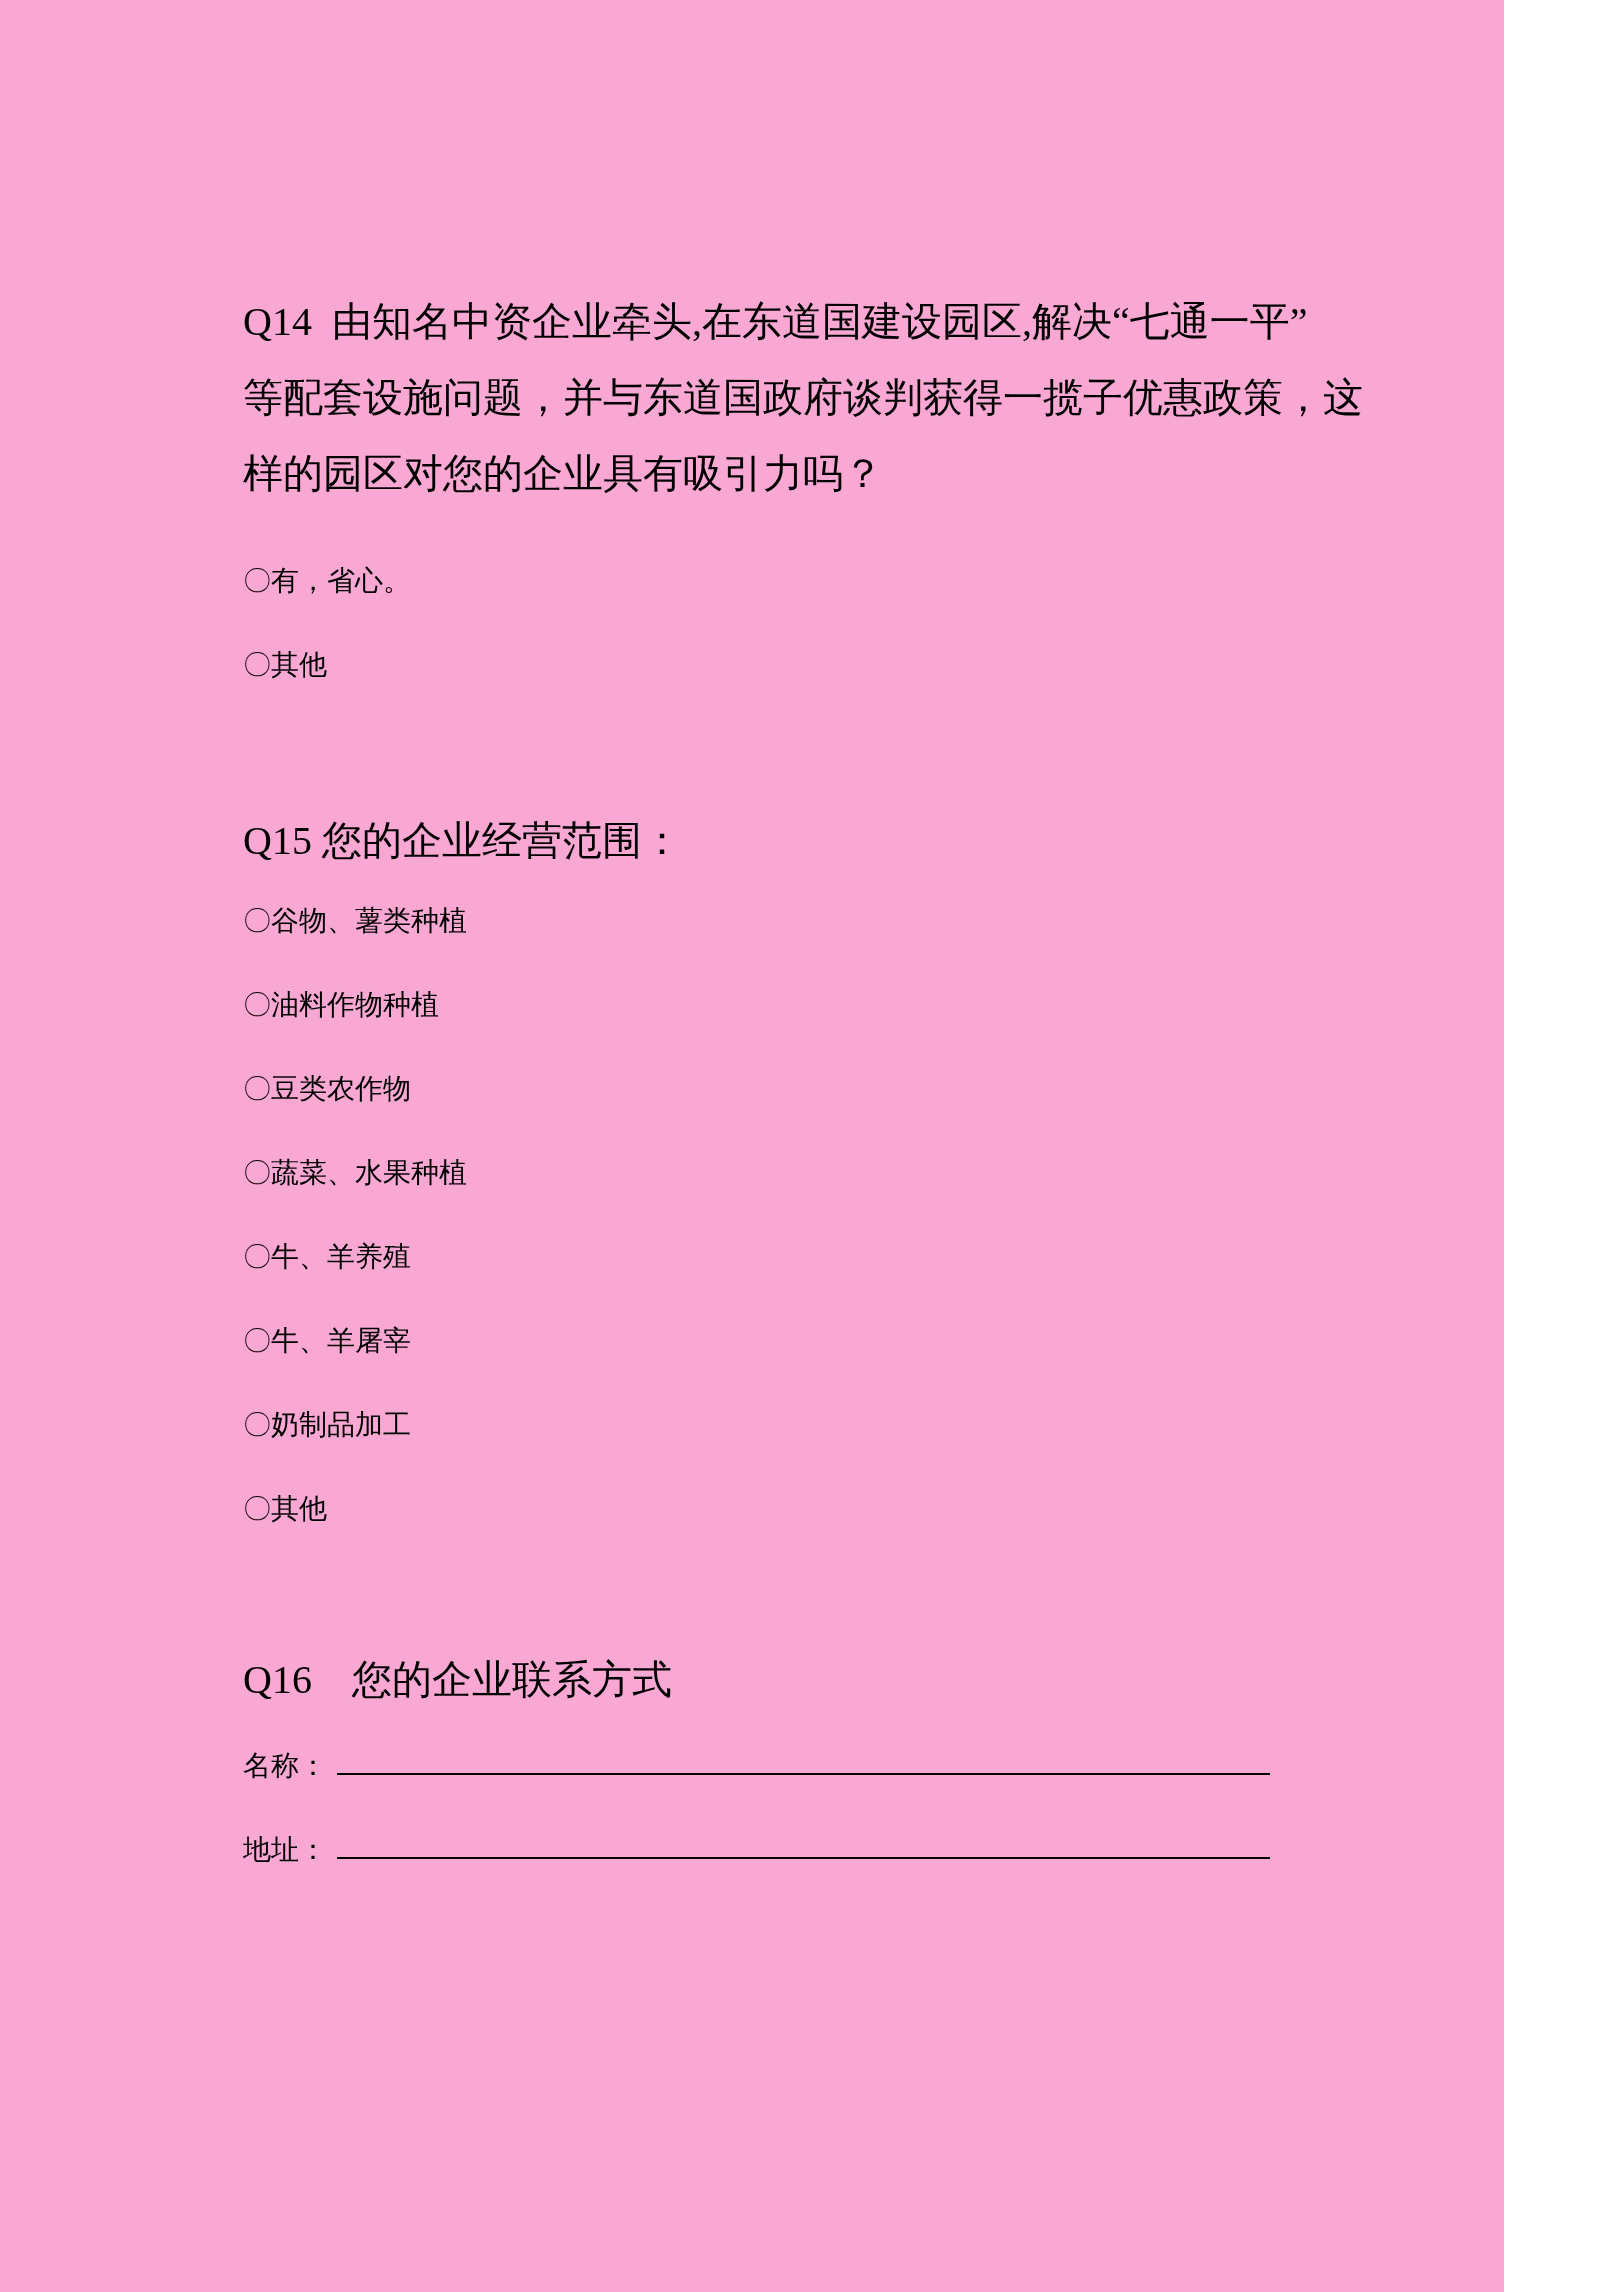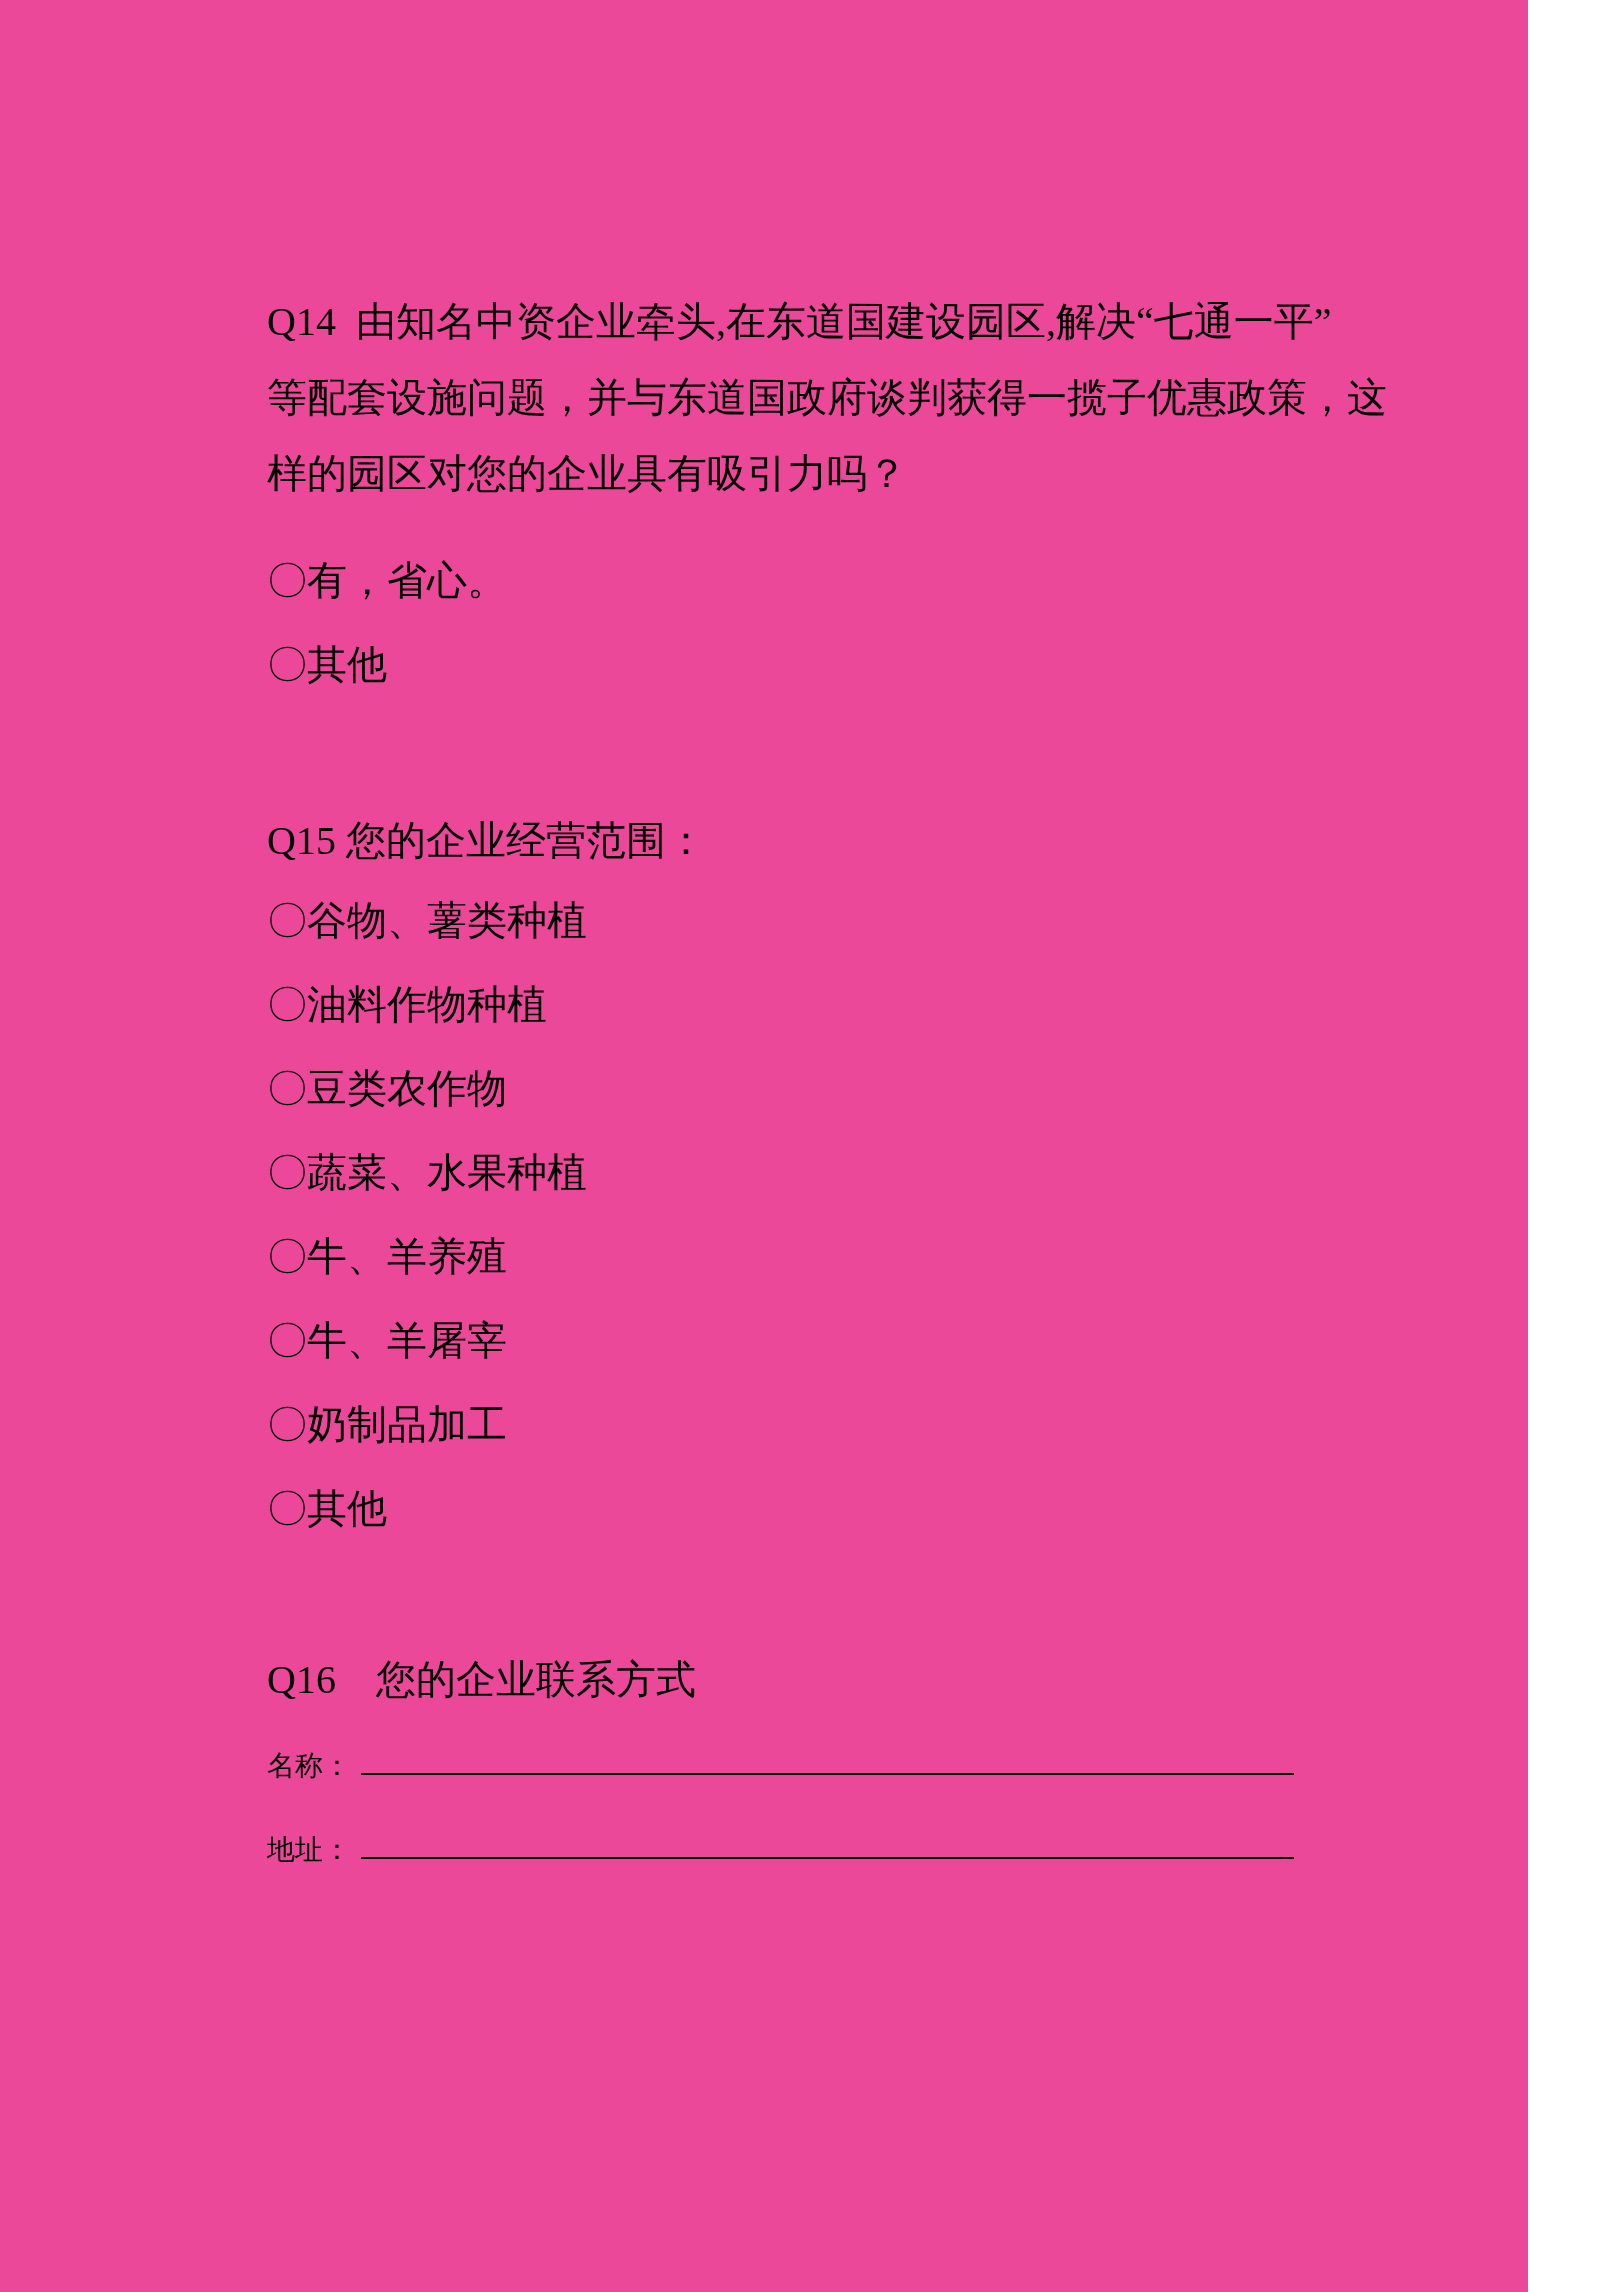--- a/index.html
+++ b/index.html
@@ -4,45 +4,44 @@
 <style>
   html, body {
     margin: 0;
     padding: 0;
     background: #ffffff;
   }
   .page {
     position: relative;
     width: 1504px;
     height: 2293px;
-    background: #ec4899;
+    background: #f9a8d4;
     color: #000000;
     font-family: "Liberation Serif", "DejaVu Serif", serif;
     overflow: hidden;
-    padding-left: 24px;
   }
   .content {
     padding: 284px 246px 0 243px;
     width: 1132px;
   }
   .qline {
     font-size: 40px;
     line-height: 76px;
     white-space: pre;
     color: #000000;
   }
   .title-line {
     font-size: 40px;
     line-height: 76px;
     white-space: pre;
     color: #000000;
     font-family: Liberation Serif, serif;
   }
   .option {
-    font-size: 40px;
+    font-size: 28px;
     line-height: 84px;
     white-space: pre;
     color: #000000;
   }
   .radio {
     display: inline;
   }
   .q14-options { margin-top: 27.4px; }
   .q15-title  { margin-top: 96px; }
   .q16-title  { margin-top: 91px; }

